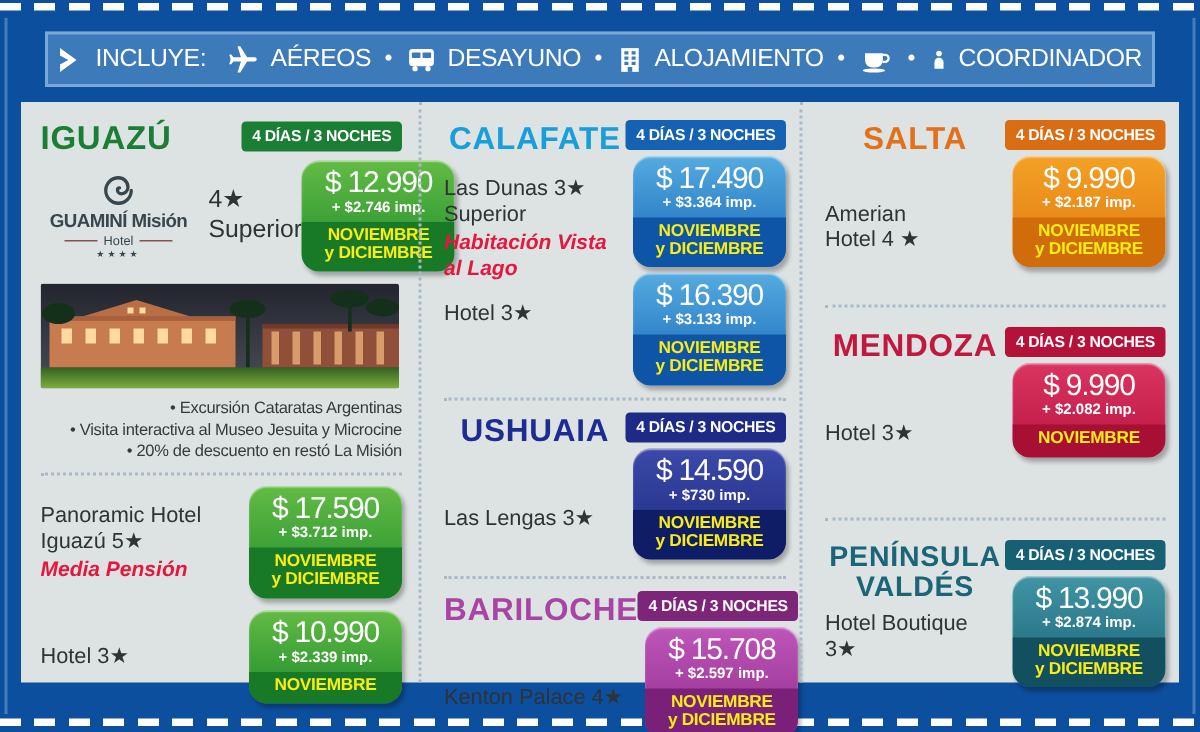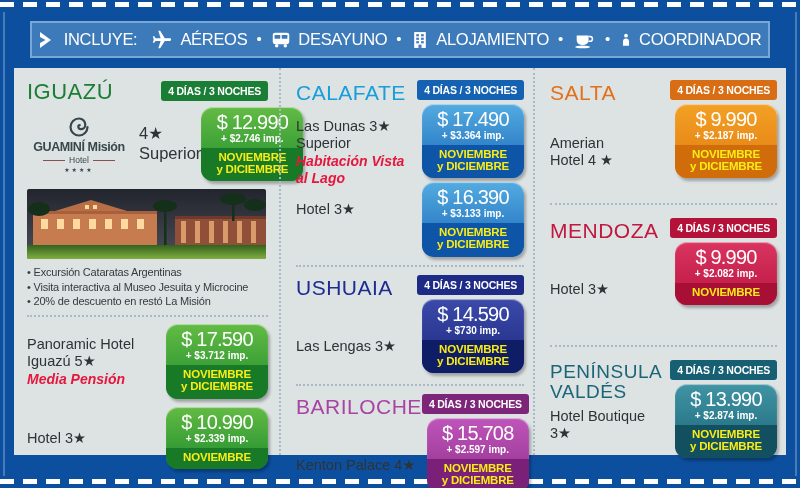--- a/index.html
+++ b/index.html
@@ -32,21 +32,21 @@
   .panel{
     position:absolute;left:14px;right:14px;top:68px;bottom:33px;
     background:#dde2e2;display:flex;box-sizing:border-box;
   }
   .col{box-sizing:border-box;}
   .col1{width:265px;padding:13px 11px 0 13px;}
   .col2{width:254px;padding:12px 9px 0 15px;border-left:2px dotted #a9bac6;}
   .col3{width:253px;padding:12px 9px 0 15px;border-left:2px dotted #a9bac6;}
 
   .sec-head{display:flex;justify-content:space-between;align-items:flex-start;}
-  .sec-title{font-weight:normal;font-size:21px;letter-spacing:.5px;line-height:1;color:var(--title,#222);}
+  .sec-title{font-weight:bold;font-size:21px;letter-spacing:.5px;line-height:1;color:var(--title,#222);text-align:center;}
   .sec-title.big{font-size:22px;}
   .sec-title.twoline{font-size:19px;line-height:1.05;}
   .badge{
     background:var(--badge,#333);color:#fff;font-weight:bold;font-size:10.5px;
     letter-spacing:-.2px;padding:4px 7px;border-radius:3px;white-space:nowrap;
   }
 
   
   .tag{
     width:102px;border-radius:12px;overflow:hidden;text-align:center;flex-shrink:0;
@@ -81,21 +81,21 @@
   .glogo{width:104px;text-align:center;color:#37474d;}
   .glogo svg{display:block;margin:0 auto 1px;}
   .glogo-brand{font-weight:bold;font-size:12.5px;letter-spacing:-.4px;white-space:nowrap;}
   .glogo-hotel{display:flex;align-items:center;justify-content:center;gap:4px;font-size:8.5px;margin-top:1px;}
   .glogo-hotel .hl{display:block;width:22px;height:1px;background:#8a5050;}
   .glogo-stars{font-size:6px;letter-spacing:2px;margin-top:1px;}
   .ig-rating{font-size:16.5px;color:#2e3336;line-height:1.2;}
   .photo{margin-top:8px;width:239px;height:70px;border-radius:2px;overflow:hidden;}
   .photo svg{display:block;}
   .bullets{list-style:none;margin:6px 0 0;padding:0;font-size:11px;letter-spacing:-.2px;
-    color:#353a3e;line-height:1.3;white-space:nowrap;}
+    color:#353a3e;line-height:1.3;white-space:nowrap;text-align:right;}
   .bullets li::before{content:"• ";}
 </style>
 </head>
 <body>
 
 <div class="dash-line dash-top"></div>
 <div class="dash-line dash-bottom"></div>
 <div class="edge-line edge-l"></div>
 <div class="edge-line edge-r"></div>
 

